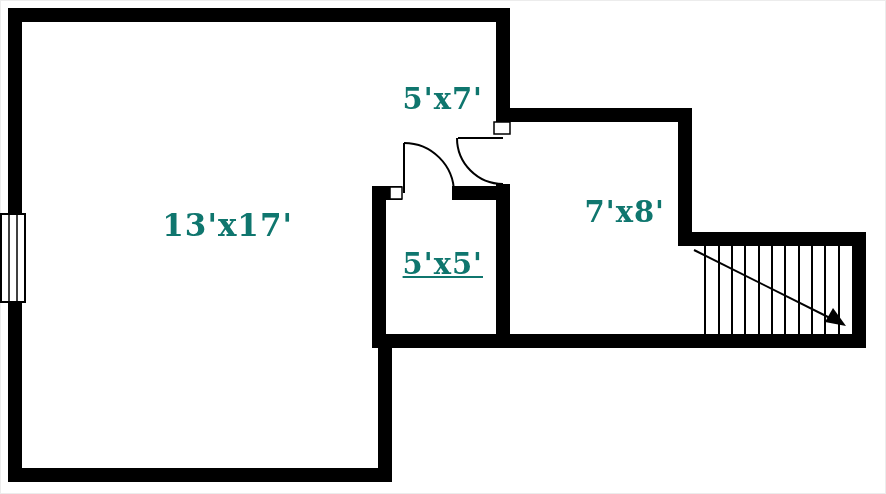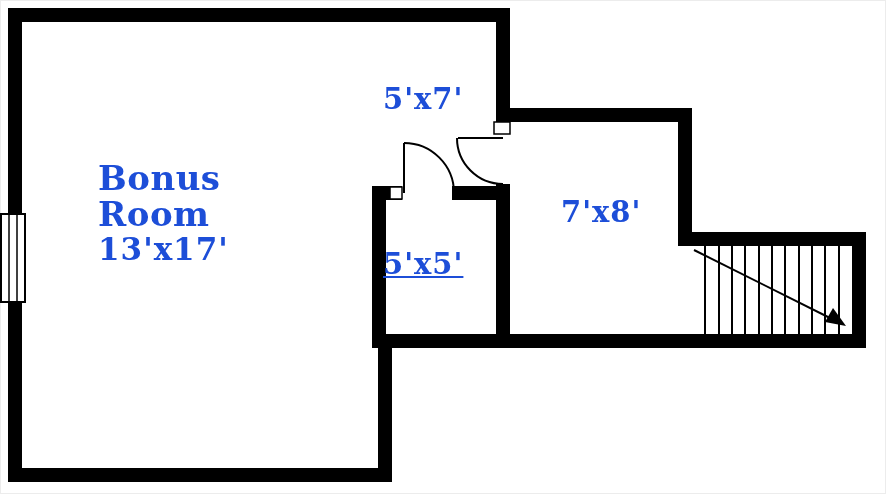--- a/index.html
+++ b/index.html
@@ -16,33 +16,34 @@
     font-family: "DejaVu Serif", "Liberation Serif", serif;
     box-shadow: inset 0 0 0 1px #ececec;
   }
   .plan-svg {
     position: absolute;
     left: 0;
     top: 0;
   }
   .room-label {
     position: absolute;
-    text-align: left;
-    color: #1d4ed8;
+    text-align: right;
+    color: #0f766e;
     font-weight: 700;
   }
   .room-label .name {
     font-size: 34px;
     line-height: 1.06;
     letter-spacing: 0.5px;
   }
   .room-label .dims {
     font-size: 31px;
     line-height: 1.15;
     letter-spacing: 1px;
+    margin-top: 48px;
   }
   .dims-only {
     font-size: 29px;
     font-weight: 700;
     letter-spacing: 1px;
   }
   .bonus { left: 98px;  top: 160px; width: 195px; }
   .l-57  { left: 383px; top: 82px;  width: 100px; }
   .l-55  { left: 383px; top: 247px; width: 100px; text-decoration: underline; }
   .l-78  { left: 561px; top: 195px; width: 104px; }
@@ -101,21 +102,20 @@
       <line x1="799" y1="246" x2="799" y2="334"></line>
       <line x1="812" y1="246" x2="812" y2="334"></line>
       <line x1="825" y1="246" x2="825" y2="334"></line>
       <line x1="839" y1="246" x2="839" y2="334"></line>
       <line x1="694" y1="250" x2="834" y2="320"></line>
     </g>
     <polygon points="846,326 825,322 833,308" fill="#000000"></polygon>
   </svg>
 
   <div class="room-label bonus">
-    <div class="name">Bonus Room</div>
     <div class="dims">13'x17'</div>
   </div>
 
   <div class="room-label dims-only l-57">5'x7'</div>
 
   <div class="room-label dims-only l-55">5'x5'</div>
 
   <div class="room-label dims-only l-78">7'x8'</div>
 
 </div>

